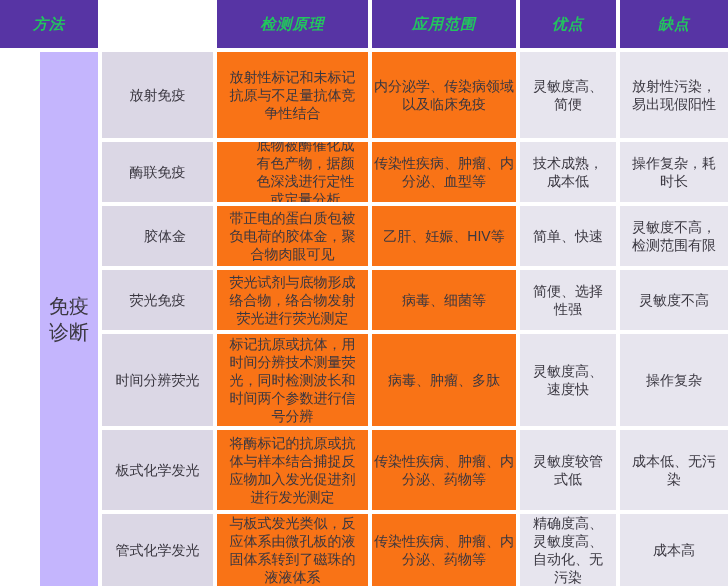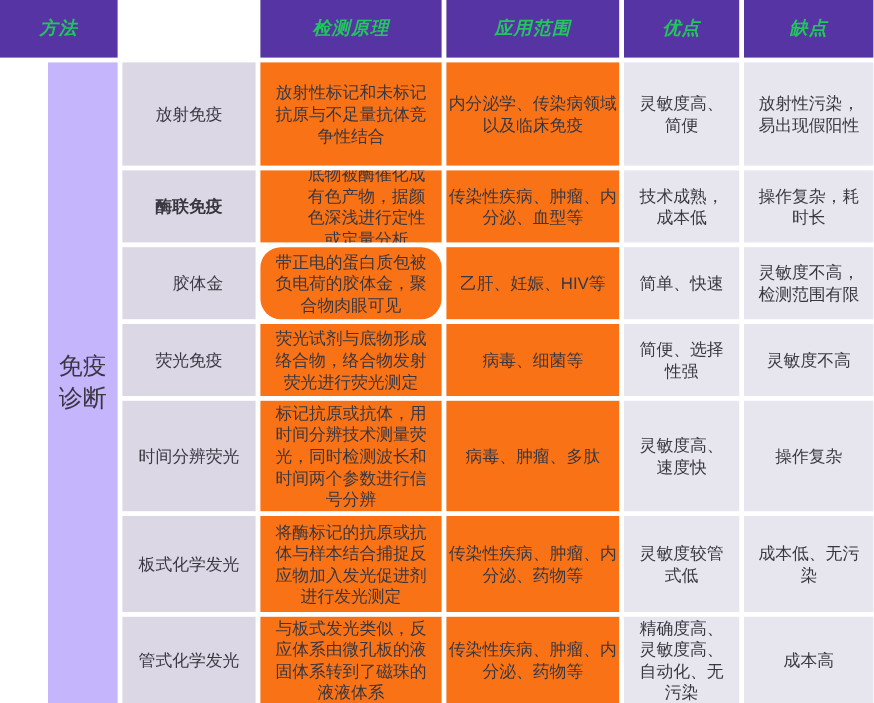--- a/index.html
+++ b/index.html
@@ -58,27 +58,27 @@
 <div class="cell hdr" style="grid-area: 1 / 1;">方法</div>
     <div class="cell hdr" style="grid-area: 1 / 3;">检测原理</div>
     <div class="cell hdr" style="grid-area: 1 / 4;">应用范围</div>
     <div class="cell hdr" style="grid-area: 1 / 5;">优点</div>
     <div class="cell hdr" style="grid-area: 1 / 6;">缺点</div>
     <div class="cell col-field" style="grid-area: 2 / 2;">放射免疫</div>
     <div class="cell col-principle" style="grid-area: 2 / 3;">放射性标记和未标记抗原与不足量抗体竞争性结合</div>
     <div class="cell col-scope" style="grid-area: 2 / 4;">内分泌学、传染病领域以及临床免疫</div>
     <div class="cell col-pros" style="grid-area: 2 / 5;">灵敏度高、简便</div>
     <div class="cell col-cons" style="grid-area: 2 / 6;">放射性污染，易出现假阳性</div>
-    <div class="cell col-field" style="grid-area: 3 / 2; font-weight: bold;">酶联免疫</div>
+    <div class="cell col-field" style="grid-area: 3 / 2;">酶联免疫</div>
     <div class="cell col-principle" style="grid-area: 3 / 3; padding-left: 36px;">底物被酶催化成有色产物，据颜色深浅进行定性或定量分析</div>
     <div class="cell col-scope" style="grid-area: 3 / 4;">传染性疾病、肿瘤、内分泌、血型等</div>
     <div class="cell col-pros" style="grid-area: 3 / 5;">技术成熟，成本低</div>
     <div class="cell col-cons" style="grid-area: 3 / 6;">操作复杂，耗时长</div>
     <div class="cell col-field" style="grid-area: 4 / 2; padding-left: 21px;">胶体金</div>
-    <div class="cell col-principle" style="grid-area: 4 / 3; border-radius: 17px;">带正电的蛋白质包被负电荷的胶体金，聚合物肉眼可见</div>
+    <div class="cell col-principle" style="grid-area: 4 / 3;">带正电的蛋白质包被负电荷的胶体金，聚合物肉眼可见</div>
     <div class="cell col-scope" style="grid-area: 4 / 4;">乙肝、妊娠、HIV等</div>
     <div class="cell col-pros" style="grid-area: 4 / 5;">简单、快速</div>
     <div class="cell col-cons" style="grid-area: 4 / 6;">灵敏度不高，检测范围有限</div>
     <div class="cell col-field" style="grid-area: 5 / 2;">荧光免疫</div>
     <div class="cell col-principle" style="grid-area: 5 / 3;">荧光试剂与底物形成络合物，络合物发射荧光进行荧光测定</div>
     <div class="cell col-scope" style="grid-area: 5 / 4;">病毒、细菌等</div>
     <div class="cell col-pros" style="grid-area: 5 / 5;">简便、选择性强</div>
     <div class="cell col-cons" style="grid-area: 5 / 6;">灵敏度不高</div>
     <div class="cell col-field" style="grid-area: 6 / 2;">时间分辨荧光</div>
     <div class="cell col-principle" style="grid-area: 6 / 3;">标记抗原或抗体，用时间分辨技术测量荧光，同时检测波长和时间两个参数进行信号分辨</div>

